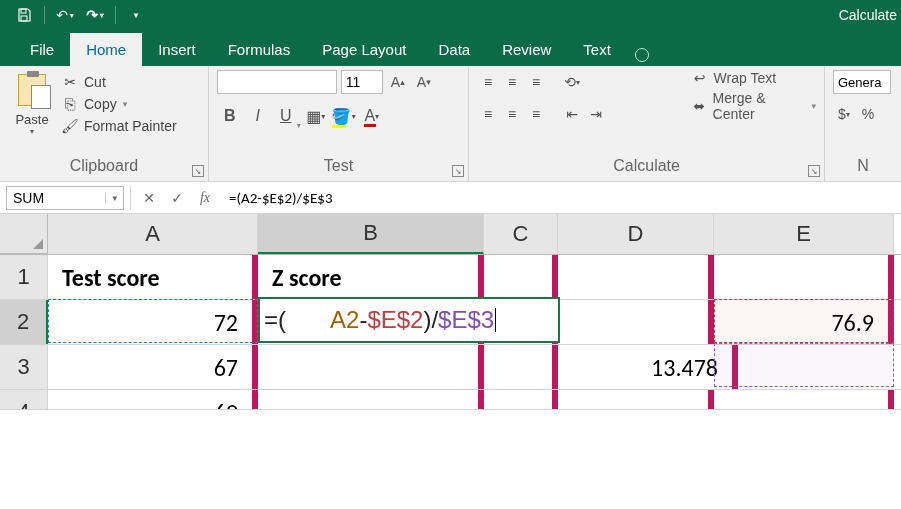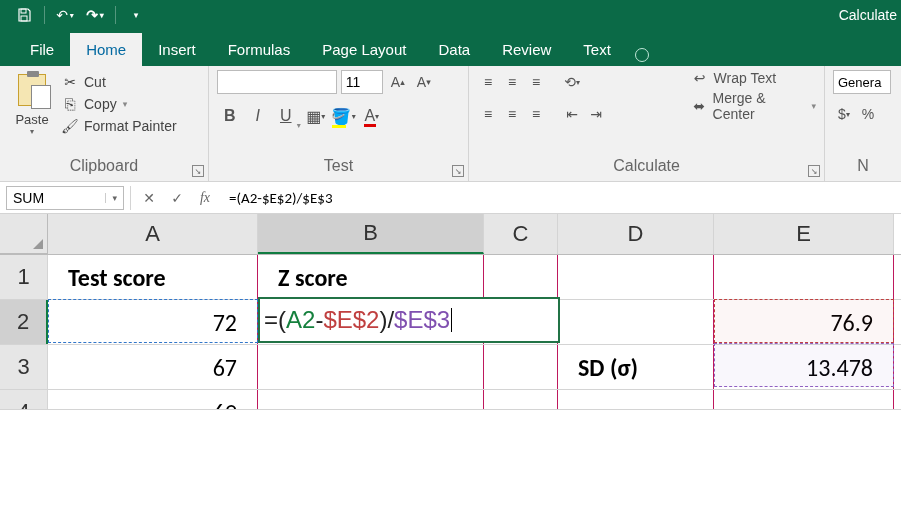--- a/index.html
+++ b/index.html
@@ -66,40 +66,40 @@
   .fx-btn { width: 28px; height: 24px; display: flex; align-items: center; justify-content: center; color: #666; font-size: 14px; cursor: pointer; }
   .formula-input { flex: 1; height: 24px; border: none; outline: none; font-size: 15px; padding: 0 6px; font-family: Calibri, Arial; }
 
   
   .grid { position: relative; }
   .row { display: flex; border-bottom: 1px solid #d4d4d4; }
   .corner { width: 48px; height: 40px; background: #e6e6e6; border-right: 1px solid #bbb; border-bottom: 1px solid #bbb; position: relative; }
   .corner::after { content: ""; position: absolute; right: 4px; bottom: 4px; width: 0; height: 0; border-left: 10px solid transparent; border-bottom: 10px solid #999; }
   .colhdr { height: 40px; background: #e6e6e6; border-right: 1px solid #d4d4d4; display: flex; align-items: center; justify-content: center; font-size: 22px; color: #333; }
   .rowhdr { width: 48px; background: #e6e6e6; border-right: 1px solid #d4d4d4; display: flex; align-items: center; justify-content: center; font-size: 22px; color: #333; }
-  .cell { border-right: 1px solid #be185d; display: flex; align-items: center; padding: 0 20px; font-size: 24px; font-family: Calibri, Arial; }
+  .cell { border-right: 6px solid #be185d; display: flex; align-items: center; padding: 0 14px; font-size: 24px; font-family: Calibri, Arial; }
   .cA { width: 210px; }
   .cB { width: 226px; }
   .cC { width: 74px; }
   .cD { width: 156px; }
   .cE { width: 180px; }
   .rH { height: 44px; }
   .bold { font-weight: 700; }
   .right { justify-content: flex-end; }
   
   
   .colhdr.sel { background: #d0d0d0; border-bottom: 2px solid #107c41; }
   .rowhdr.sel { background: #d0d0d0; border-right: 2px solid #107c41; }
   
   .b2-edit { position: absolute; border: 2px solid #217346; background: #fff; z-index: 5; display: flex; align-items: center; padding: 0 4px; font-size: 24px; font-family: Calibri, Arial; }
   .a2-ref { position: absolute; border: 1.5px dashed #3176c9; z-index: 4; }
   .e2-ref { position: absolute; border: 1.5px dashed #c04040; z-index: 4; background: rgba(200,80,80,0.05); }
   .e3-ref { position: absolute; border: 1.5px dashed #9060c0; z-index: 4; background: rgba(144,96,192,0.05); }
   .f-black { color: #222; }
-  .f-blue { color: #15803d; }
+  .f-blue { color: #a16207; margin-left: 44px; }
   .f-red { color: #c04040; }
   .f-purple { color: #8050b0; }
   .cursor { display: inline-block; width: 1px; height: 24px; background: #000; vertical-align: middle; margin-left: 1px; }
 </style>
 </head>
 <body>
 
 <div class="titlebar">
   <div class="qat">
     <div class="qat-btn">
@@ -281,21 +281,20 @@
     <div class="cell cC rH"></div>
     <div class="cell cD rH"></div>
     <div class="cell cE rH right">76.9</div>
   </div>
 
   <div class="row">
     <div class="rowhdr rH">3</div>
     <div class="cell cA rH right">67</div>
     <div class="cell cB rH"></div>
     <div class="cell cC rH"></div>
-    <div class="cell cD rH bold">SD (σ)</div>
     <div class="cell cE rH right">13.478</div>
   </div>
 
   <div class="row" style="height:20px;overflow:hidden">
     <div class="rowhdr" style="height:44px">4</div>
     <div class="cell cA right" style="height:44px">69</div>
     <div class="cell cB"></div>
     <div class="cell cC"></div>
     <div class="cell cD"></div>
     <div class="cell cE"></div>

